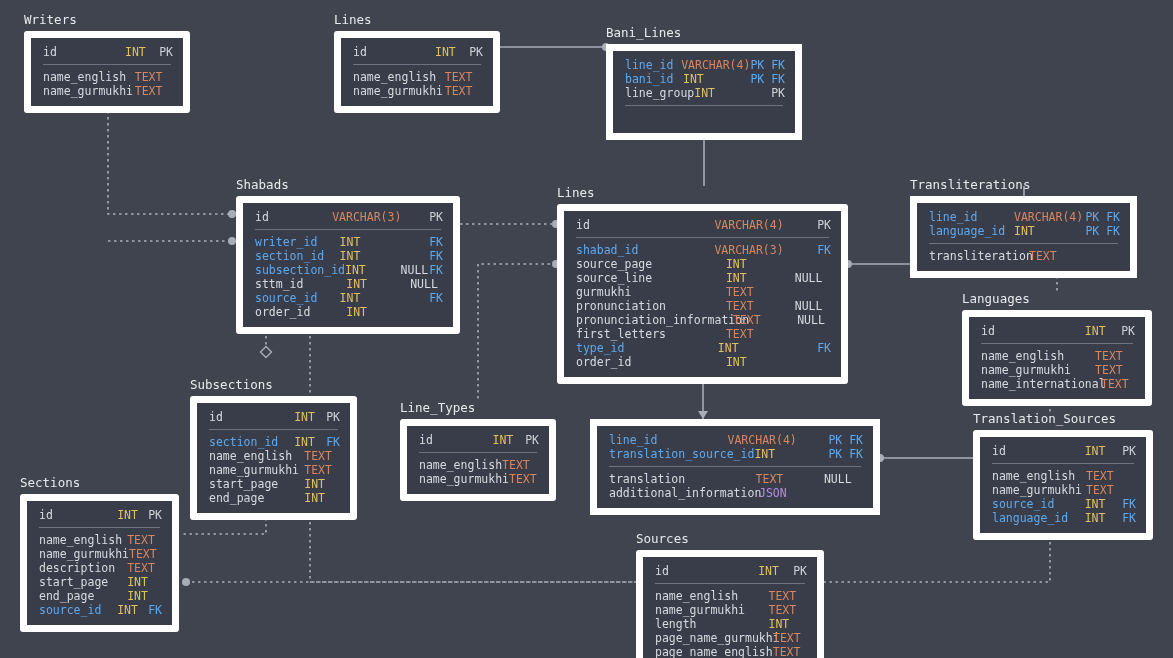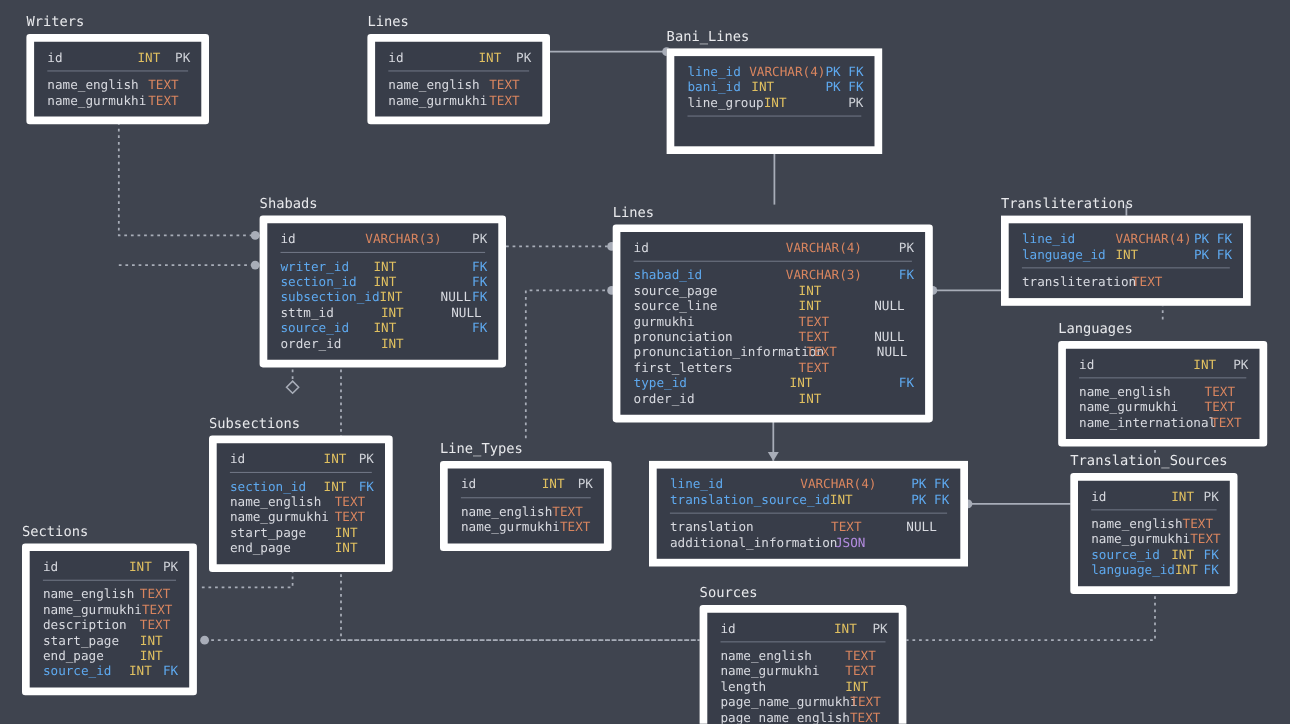--- a/index.html
+++ b/index.html
@@ -449,21 +449,21 @@
           <span class="c-flag" style="flex: 1 1 0%; text-align: right;"></span>
         </div>
         <div class="col-row">
           <span class="c-name" style="width: 150px;">additional_information</span>
           <span class="c-type t-json" style="width: 70px;">JSON</span>
           <span class="c-null" style="width: 40px;"></span>
           <span class="c-flag" style="flex: 1 1 0%; text-align: right;"></span>
         </div>
       </div>
     </div>
-    <div class="table-node" style="left: 973px; top: 412px; width: 152px;">
+    <div class="table-node" style="left: 973px; top: 412px; width: 180px;">
       <div class="table-title">Translation_Sources</div>
       <div class="table-box">
         <div class="col-row">
           <span class="c-name" style="width: 94px;">id</span>
           <span class="c-type t-int" style="width: 38px;">INT</span>
           <span class="c-flag pk-only" style="flex: 1 1 0%; text-align: right;">PK</span>
         </div>
         <div class="divider"></div>
         <div class="col-row">
           <span class="c-name" style="width: 94px;">name_english</span>

